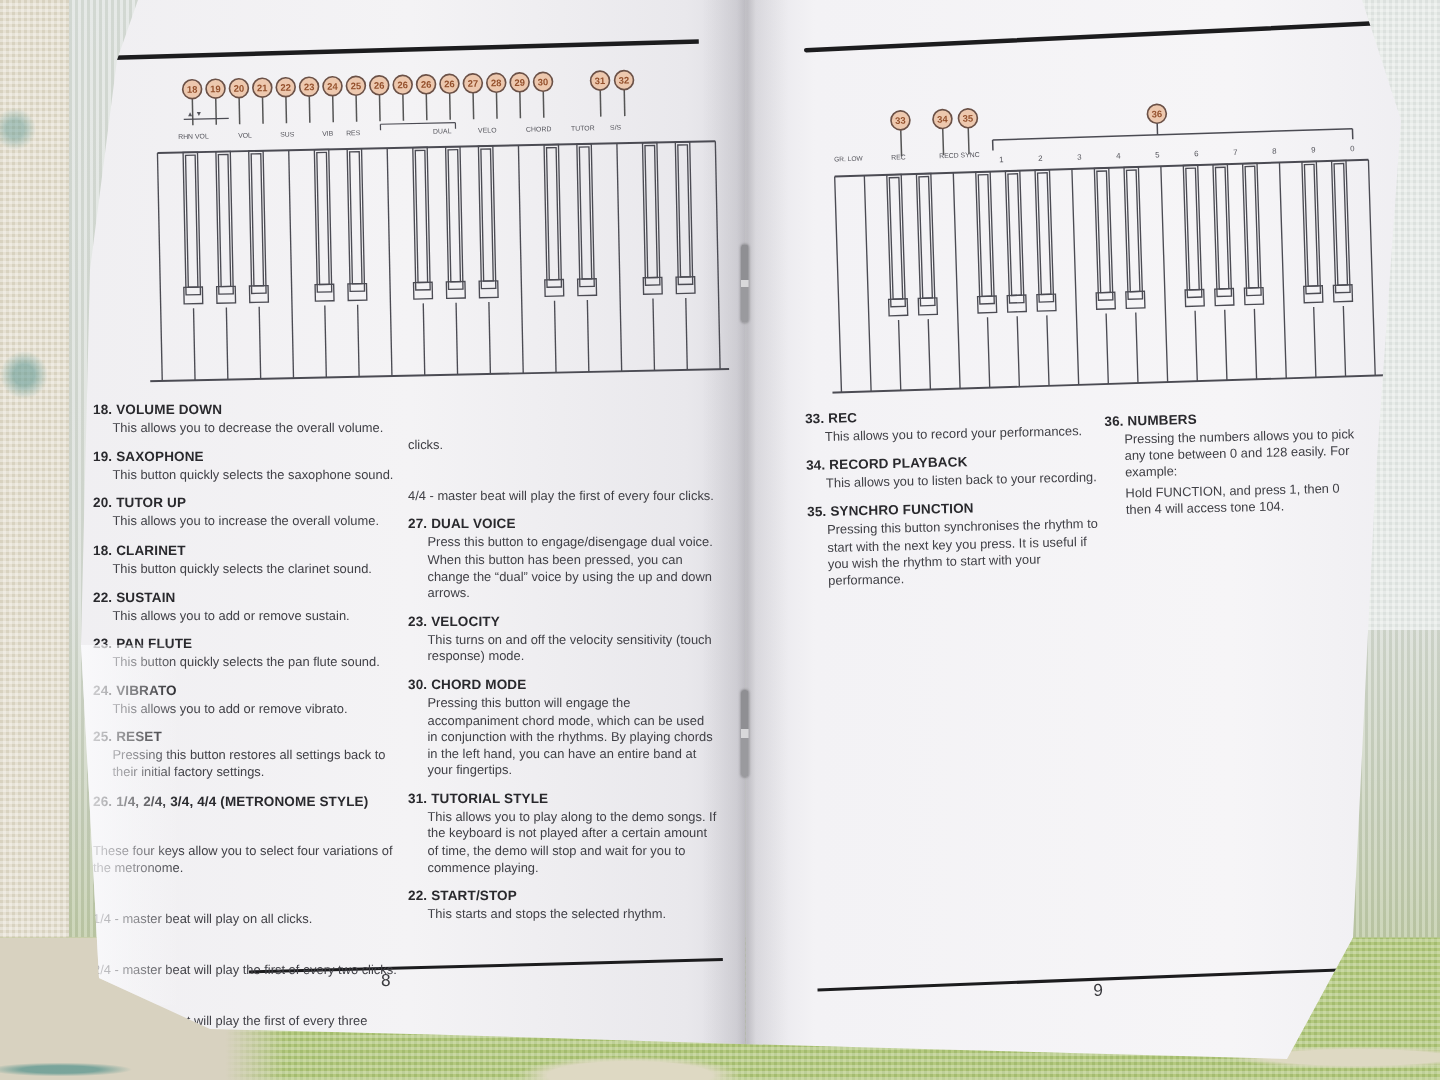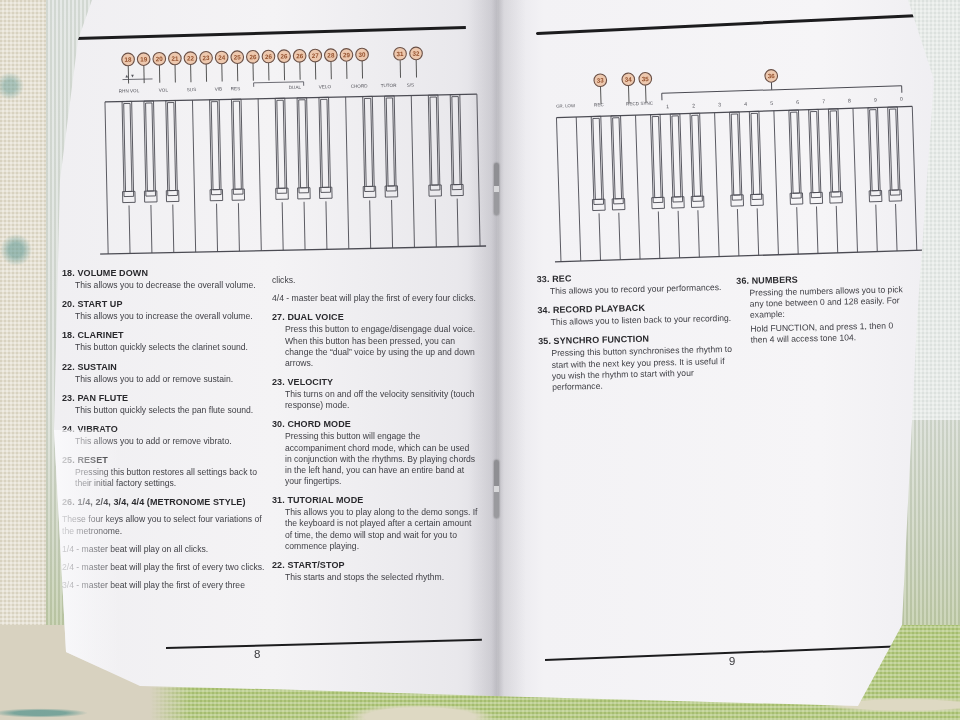--- a/index.html
+++ b/index.html
@@ -73,21 +73,21 @@
   .rule{position:absolute;background:#1c1c1e;transform-origin:left center;}
   .rule-top-left{left:76px;top:37px;width:390px;height:3px;transform:rotate(-1.6deg);}
   .rule-top-right{left:536px;top:32px;width:386px;height:3.4px;transform:rotate(-2.7deg);border-radius:2px;}
   .rule-bot-left{left:166px;top:647px;width:316px;height:1.6px;transform:rotate(-1.5deg);}
   .rule-bot-right{left:545px;top:659px;width:362px;height:1.6px;transform:rotate(-2.2deg);}
   
   .col{position:absolute;color:#3c3c40;}
   .section{margin-bottom:8px;}
   .sec-head{font-size:9px;font-weight:bold;color:#29292d;letter-spacing:.1px;}
   .sec-para{margin:2px 0 0 13px;font-size:8.6px;line-height:1.3;color:#404046;}
-  .section.flush .sec-para{margin-left:0;margin-top:7px;}
+  .section.flush .sec-para{margin-left:0;margin-top:23px;}
   .page-num{position:absolute;font-size:11.5px;color:#3a3a3e;}
   #pn-left{left:254px;top:648px;}
   #pn-right{left:729px;top:655px;transform:rotate(-1.5deg);}
   svg text{font-family:"Liberation Sans",sans-serif;}
   .kb-svg{position:absolute;}
 </style>
 </head>
 <body>
 
 <div class="fabric fabric-base"></div>
@@ -323,22 +323,29 @@
   <div id="l-col1" class="col" style="left:62px;top:268px;width:213px;">
       <div class="section">
     <div class="sec-head">
       <span class="sec-num">18. </span>
       <span class="sec-title">VOLUME DOWN</span>
     </div>
   <p class="sec-para">This allows you to decrease the overall volume.</p>
       </div>
       <div class="section">
     <div class="sec-head">
+      <span class="sec-num">19. </span>
+      <span class="sec-title">SAXOPHONE</span>
+    </div>
+  <p class="sec-para">This button quickly selects the saxophone sound.</p>
+      </div>
+      <div class="section">
+    <div class="sec-head">
       <span class="sec-num">20. </span>
-      <span class="sec-title">START UP</span>
+      <span class="sec-title">TUTOR UP</span>
     </div>
   <p class="sec-para">This allows you to increase the overall volume.</p>
       </div>
       <div class="section">
     <div class="sec-head">
       <span class="sec-num">18. </span>
       <span class="sec-title">CLARINET</span>
     </div>
   <p class="sec-para">This button quickly selects the clarinet sound.</p>
       </div>
@@ -404,21 +411,21 @@
       <div class="section">
     <div class="sec-head">
       <span class="sec-num">30. </span>
       <span class="sec-title">CHORD MODE</span>
     </div>
   <p class="sec-para">Pressing this button will engage the accompaniment chord mode, which can be used in conjunction with the rhythms. By playing chords in the left hand, you can have an entire band at your fingertips.</p>
       </div>
       <div class="section">
     <div class="sec-head">
       <span class="sec-num">31. </span>
-      <span class="sec-title">TUTORIAL MODE</span>
+      <span class="sec-title">TUTORIAL STYLE</span>
     </div>
   <p class="sec-para">This allows you to play along to the demo songs. If the keyboard is not played after a certain amount of time, the demo will stop and wait for you to commence playing.</p>
       </div>
       <div class="section">
     <div class="sec-head">
       <span class="sec-num">22. </span>
       <span class="sec-title">START/STOP</span>
     </div>
   <p class="sec-para">This starts and stops the selected rhythm.</p>
       </div>

